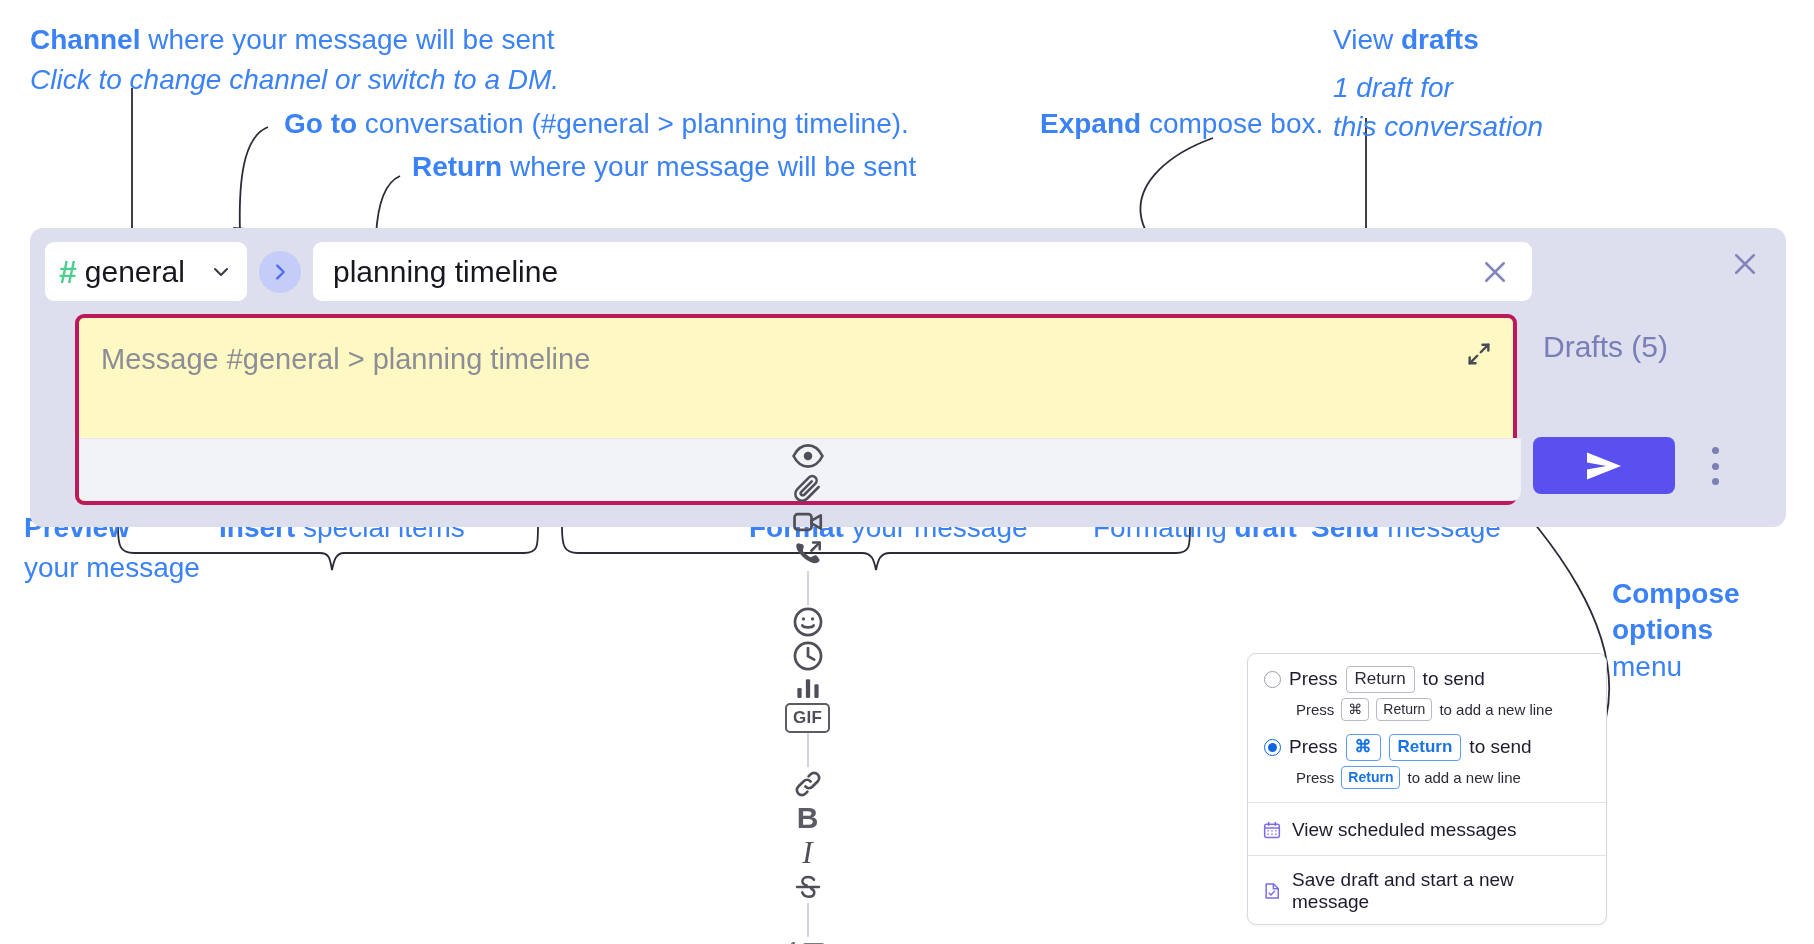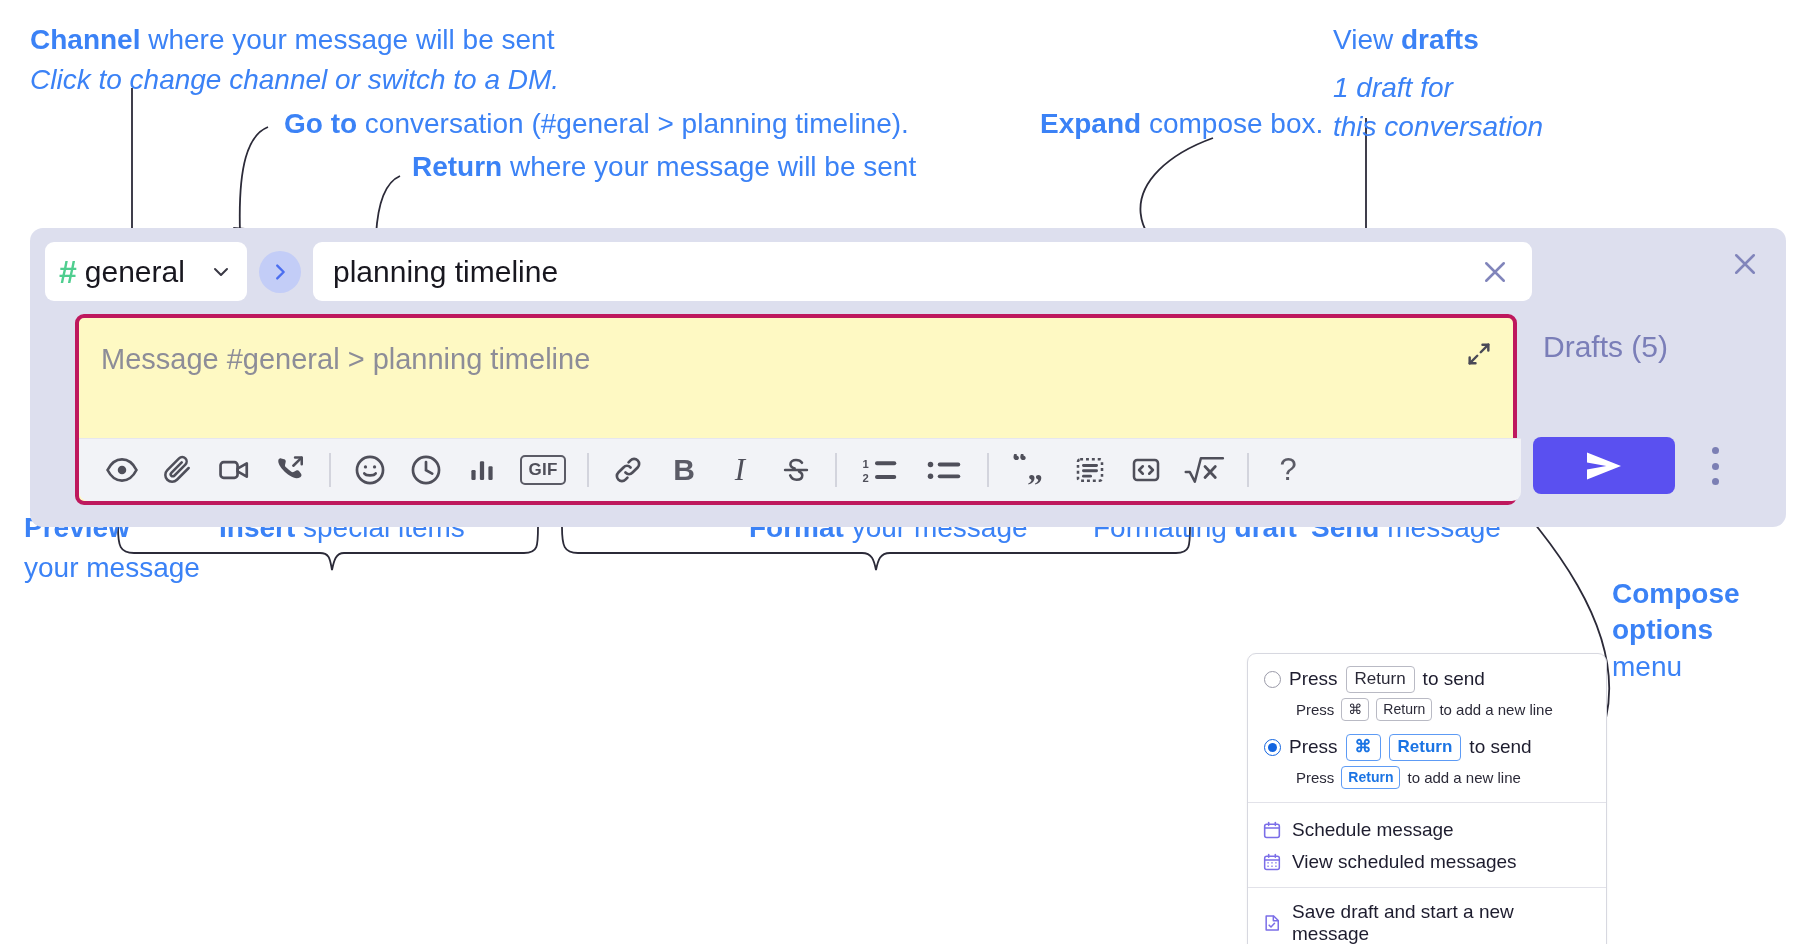--- a/index.html
+++ b/index.html
@@ -83,20 +83,21 @@
 
   .toolbar {
     position: absolute; left: 0; bottom: 0;
     width: 1442px; height: 63px;
     background: #f2f3f7;
     border-top: 1px solid #e6e7ee;
     border-radius: 0 0 9px 9px;
     display: flex; align-items: center;
     padding-left: 15px;
     gap: 0;
+    flex-direction: column;
   }
   .tb { width: 56px; height: 50px; display:flex; align-items:center; justify-content:center; cursor:pointer; color:#5b5b66; }
   .tb svg { display:block; }
   .tb-txt { font-size: 31px; color: #4f4f5a; font-family: "Liberation Serif", serif; }
   .tb-b { font-weight: 700; font-size: 30px; font-family:"Liberation Sans",sans-serif; }
   .tb-i { font-style: italic; font-size: 31px; }
   .tb-q { font-size: 31px; font-weight: 400; font-family:"Liberation Sans",sans-serif; }
   .sep { width: 2px; height: 34px; background: #d3d4dd; margin: 0 11px; flex: 0 0 auto; }
   .gif-box {
     border: 2.2px solid #5b5b66; border-radius: 5px;
@@ -492,29 +493,20 @@
       </div>
       <div class="opt-sub">
         <span>Press</span>
         <span class="key sm blue">Return</span>
         <span>to add a new line</span>
       </div>
     </div>
 
     <div class="menu-divider"></div>
 
-    <div class="mi">
-      <svg width="20" height="20" viewBox="0 0 24 24" fill="none" stroke="#7b6ee8" stroke-width="1.9" stroke-linecap="round">
-        <rect x="3.2" y="5" width="17.6" height="16" rx="2.4"></rect>
-        <line x1="3.2" y1="9.6" x2="20.8" y2="9.6"></line>
-        <line x1="8" y1="3" x2="8" y2="6.4"></line>
-        <line x1="16" y1="3" x2="16" y2="6.4"></line>
-      </svg>
-      <span>Schedule message</span>
-    </div>
 
     <div class="mi">
       <svg width="20" height="20" viewBox="0 0 24 24" fill="none" stroke="#7b6ee8" stroke-width="1.8" stroke-linecap="round">
         <rect x="3.2" y="5" width="17.6" height="16" rx="2.4"></rect>
         <line x1="3.2" y1="9.6" x2="20.8" y2="9.6"></line>
         <line x1="8" y1="3" x2="8" y2="6.4"></line>
         <line x1="16" y1="3" x2="16" y2="6.4"></line>
         <g stroke-width="1.6">
           <line x1="7" y1="13" x2="7.6" y2="13"></line>
             <line x1="11.7" y1="13" x2="12.3" y2="13"></line>

